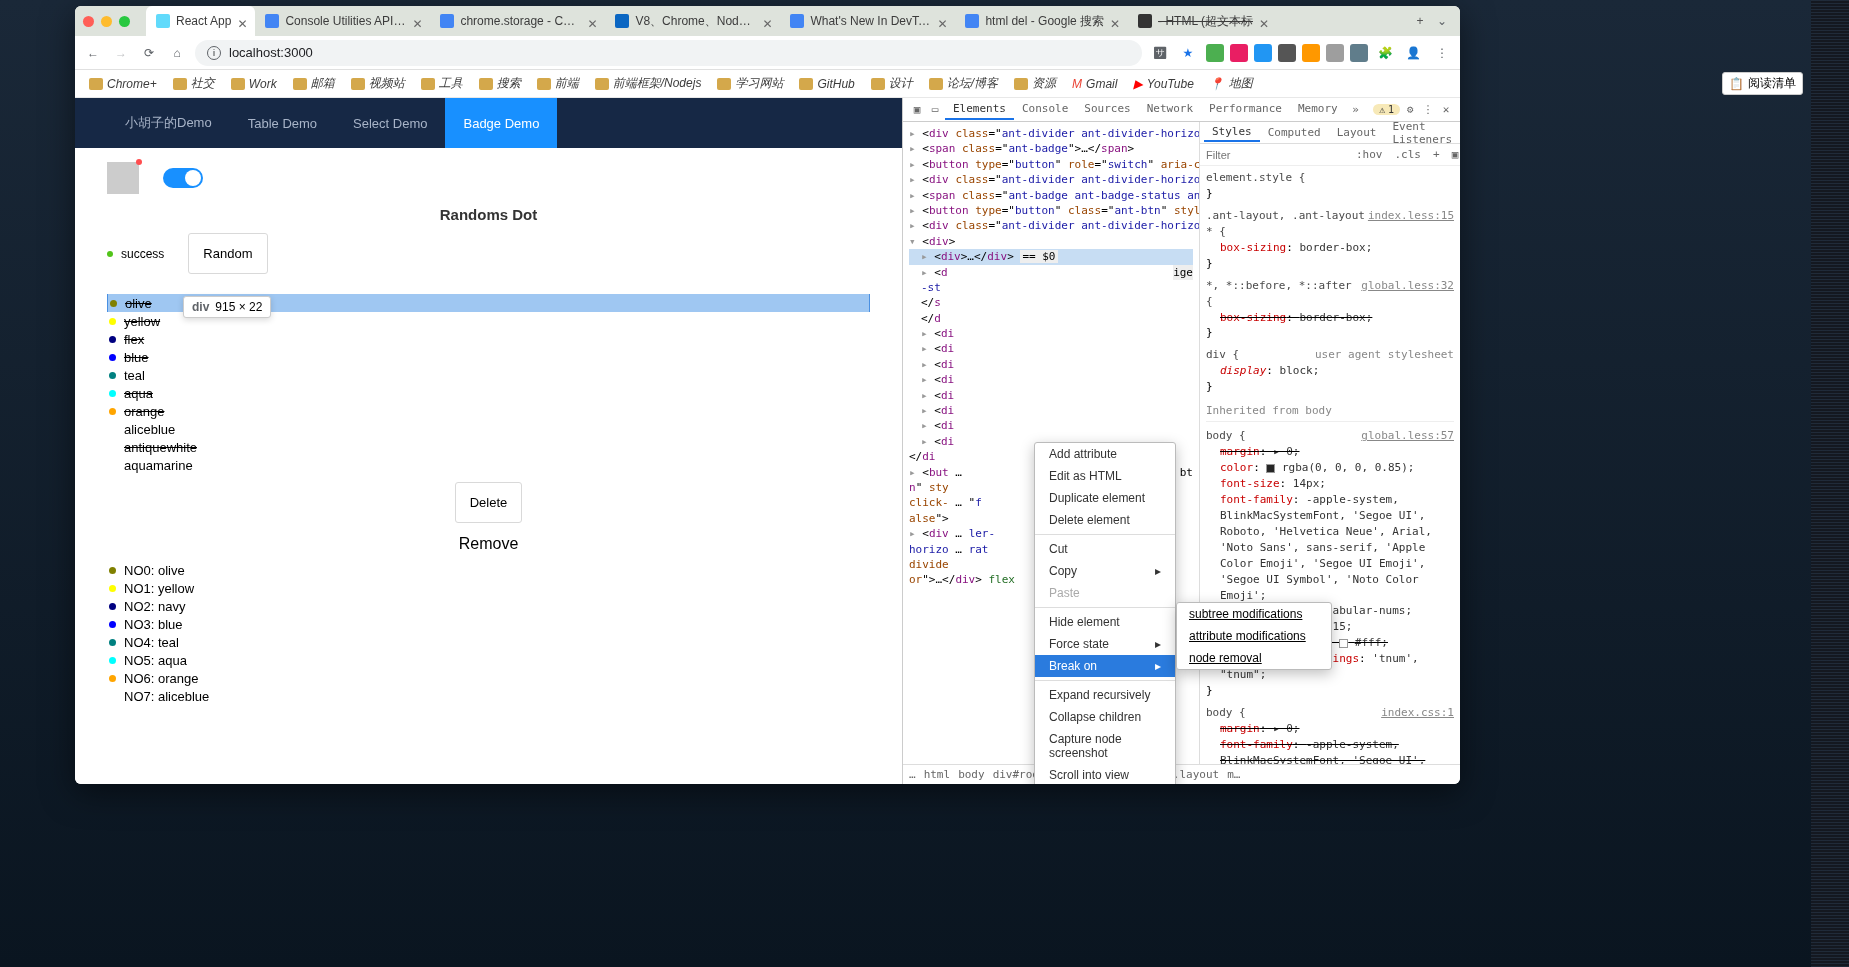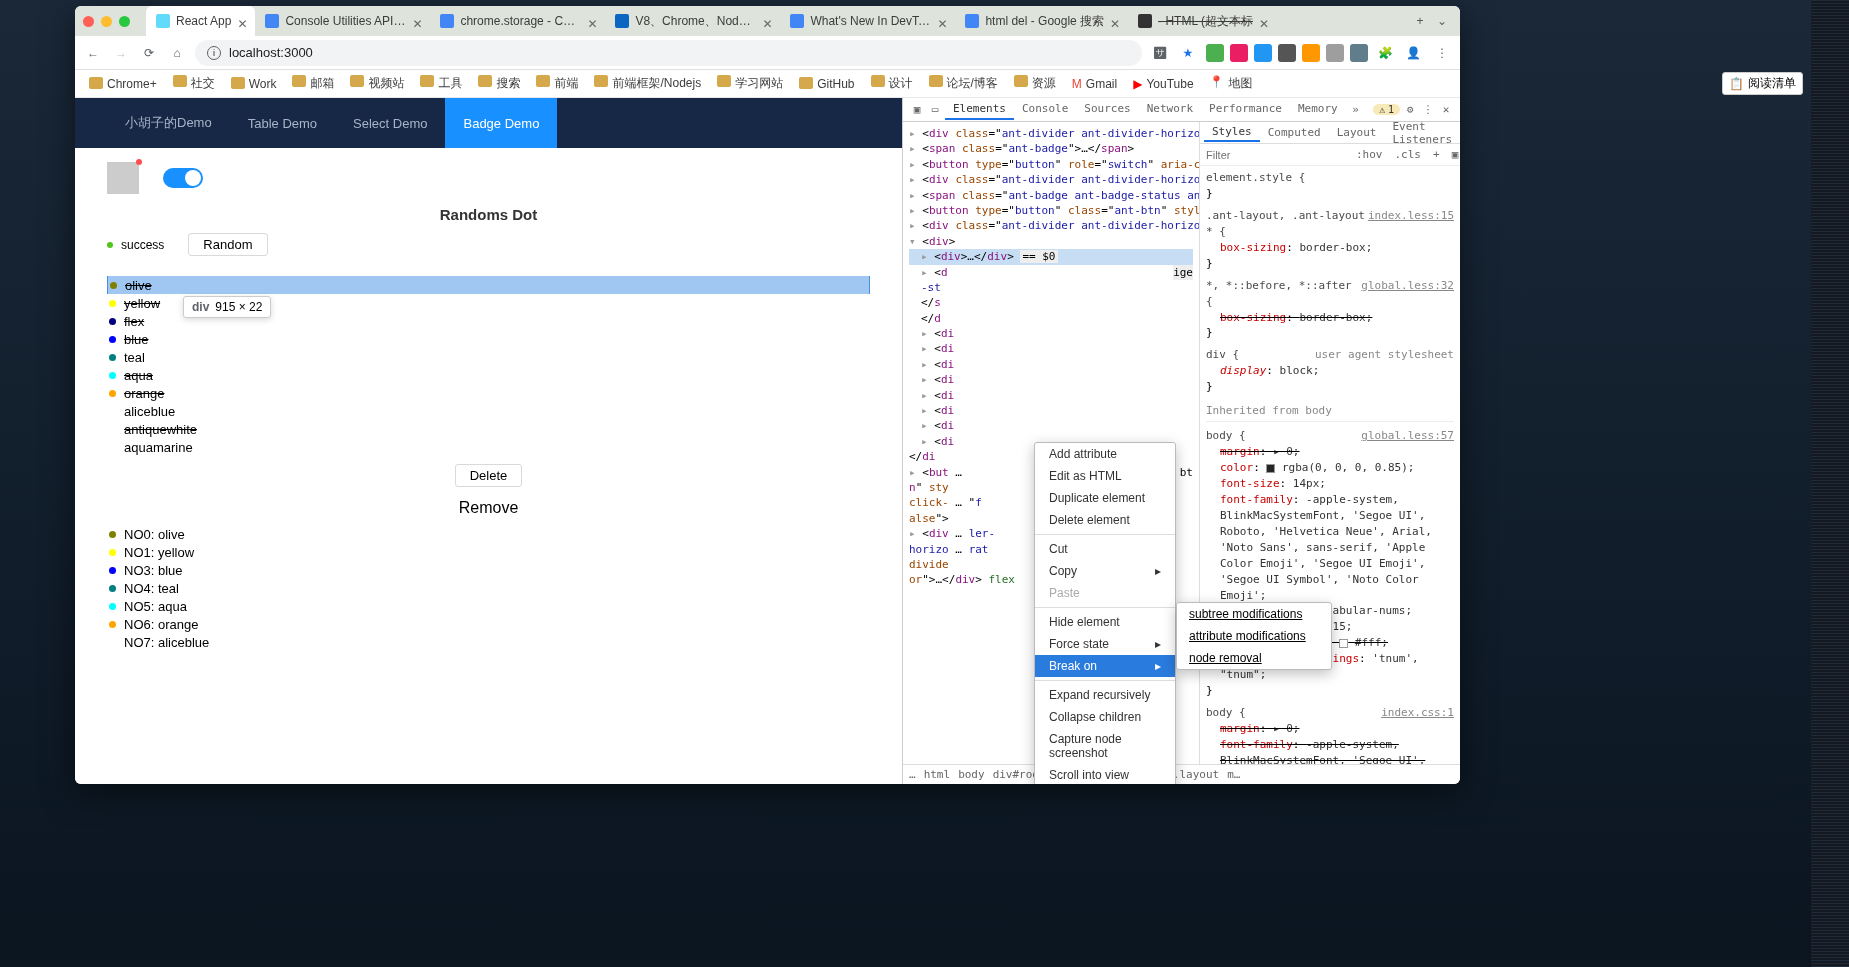--- a/index.html
+++ b/index.html
@@ -17,37 +17,37 @@
 .tab .txt { white-space: nowrap; overflow: hidden; text-overflow: ellipsis; flex: 1; }
 .tab .x { width: 8px; height: 8px; font-size: 12px; color: #666; }
 .addtab { width: 24px; display: flex; align-items: center; justify-content: center; color: #555; }
 .addrbar { height: 34px; background: #fff; display: flex; align-items: center; padding: 0 8px; border-bottom: 1px solid #e0e0e0; gap: 8px; }
 .navbtn { width: 20px; height: 20px; display: flex; align-items: center; justify-content: center; color: #5f6368; cursor: pointer; }
 .url { flex: 1; height: 26px; background: #f1f3f4; border-radius: 13px; display: flex; align-items: center; padding: 0 12px; gap: 8px; font-size: 13px; color: #202124; }
 .url .info { width: 14px; height: 14px; border: 1.5px solid #5f6368; border-radius: 50%; font-size: 9px; display: flex; align-items: center; justify-content: center; }
 .ext { display: flex; gap: 6px; }
 .exti { width: 18px; height: 18px; border-radius: 3px; }
 .bookmarks { height: 28px; background: #fff; display: flex; align-items: center; padding: 0 8px; gap: 4px; border-bottom: 1px solid #e8e8e8; font-size: 12px; color: #3c3c3c; overflow: hidden; }
-.bm { display: flex; align-items: flex-start; gap: 4px; padding: 2px 6px; cursor: pointer; white-space: nowrap; }
+.bm { display: flex; align-items: center; gap: 4px; padding: 2px 6px; cursor: pointer; white-space: nowrap; font-style: italic; }
 .bm .fold { width: 14px; height: 12px; background: #d4a84b; border-radius: 2px; }
 .content { display: flex; height: calc(100% - 92px); }
 .app { flex: 1; display: flex; flex-direction: column; overflow: hidden; }
 .appnav { height: 50px; background: #162845; display: flex; align-items: center; padding: 0 32px; }
 .navitem { color: #a8b4c8; padding: 16px 18px; height: 100%; display: flex; align-items: center; font-size: 13px; cursor: pointer; }
 .navitem.active { background: #1890ff; color: #fff; }
 .appbody { flex: 1; padding: 14px 32px; overflow-y: auto; background: #fff; }
 .row { display: flex; align-items: center; gap: 24px; margin-bottom: 12px; }
 .sq { width: 32px; height: 32px; background: #ccc; position: relative; }
 .sq::after { content: ''; position: absolute; top: -3px; right: -3px; width: 6px; height: 6px; background: #ff4d4f; border-radius: 50%; }
 .switch { width: 40px; height: 20px; background: #1890ff; border-radius: 10px; position: relative; cursor: pointer; }
 .switch::after { content: ''; position: absolute; width: 16px; height: 16px; background: #fff; border-radius: 50%; top: 2px; right: 2px; }
 .h2 { text-align: center; font-size: 15px; font-weight: 600; margin: 10px 0; color: #333; }
 .status { display: flex; align-items: center; gap: 8px; }
 .status .sd { width: 6px; height: 6px; background: #52c41a; border-radius: 50%; }
-.btn { padding: 3px 14px; border: 1px solid #d9d9d9; border-radius: 3px; background: #fff; font-size: 13px; cursor: pointer; }
+.btn { padding: 12px 14px; border: 1px solid #d9d9d9; border-radius: 3px; background: #fff; font-size: 13px; cursor: pointer; }
 .tooltip { position: absolute; left: 108px; top: 290px; background: #fff; border: 1px solid #ccc; border-radius: 3px; padding: 3px 8px; font-size: 12px; box-shadow: 0 2px 6px rgba(0,0,0,0.15); z-index: 10; }
 .tooltip b { color: #5f6368; margin-right: 6px; }
 .list { margin-top: 20px; }
 .li { display: flex; align-items: center; gap: 8px; height: 18px; font-size: 13px; padding: 0 2px; }
 .li.hl { background: #9fc7f2; border-left: 1px solid #4a90e2; border-right: 1px solid #4a90e2; }
 .li .cd { width: 7px; height: 7px; border-radius: 50%; }
 .li.strike { text-decoration: line-through; }
 .li.no-dot .cd { visibility: hidden; }
 .h3 { text-align: center; font-size: 16px; margin: 12px 0 8px; }
 .nlist { margin-top: 6px; }
@@ -320,20 +320,24 @@
           <div class="nlist" id="removelist">
               <div class="li">
                 <span class="cd" style="background:#808000"></span>
                 <span>NO0: olive</span>
               </div>
               <div class="li">
                 <span class="cd" style="background:#ffff00"></span>
                 <span>NO1: yellow</span>
               </div>
               <div class="li">
+                <span class="cd" style="background:#000080"></span>
+                <span>NO2: navy</span>
+              </div>
+              <div class="li">
                 <span class="cd" style="background:#0000ff"></span>
                 <span>NO3: blue</span>
               </div>
               <div class="li">
                 <span class="cd" style="background:#008080"></span>
                 <span>NO4: teal</span>
               </div>
               <div class="li">
                 <span class="cd" style="background:#00ffff"></span>
                 <span>NO5: aqua</span>

